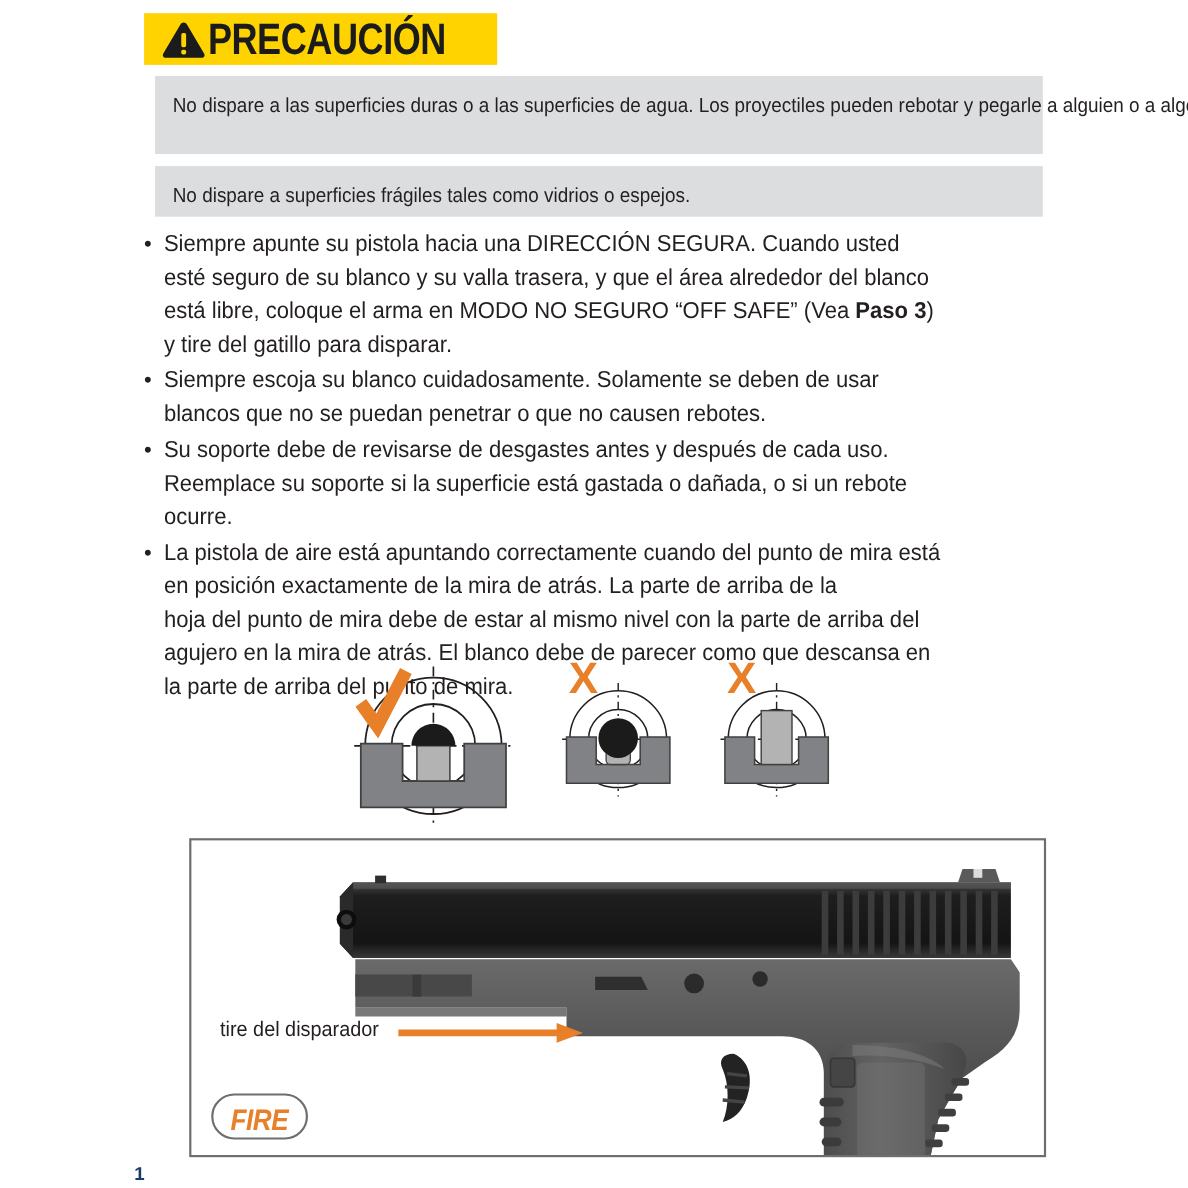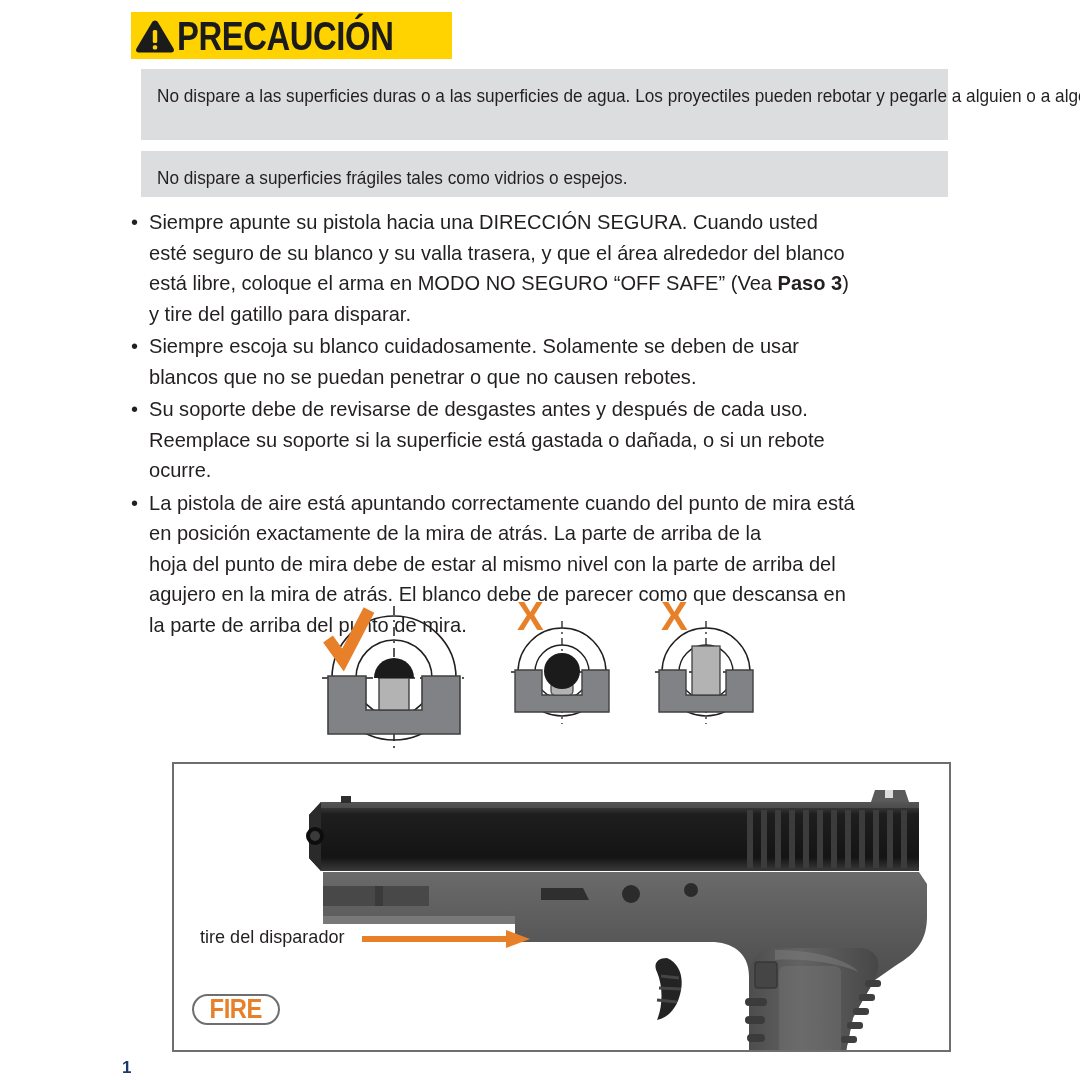--- a/index.html
+++ b/index.html
@@ -20,21 +20,21 @@
   
   .warn-banner {
     position: absolute;
     left: 131px;
     top: 12px;
     width: 321px;
     height: 47px;
     background: #FFD300;
     display: flex;
     align-items: center;
-    padding-left: 4px;
+    padding-left: 16px;
     box-sizing: border-box;
   }
   .warn-tri {
     width: 40px;
     height: 36px;
     flex: 0 0 auto;
     margin-right: 2px;
   }
   .warn-title {
     font-size: 40px;
@@ -139,28 +139,29 @@
   .callout-arrow {
     position: absolute;
     left: 188px;
     top: 164px;
   }
   .fire-badge {
     position: absolute;
     left: 18px;
     top: 230px;
     width: 88px;
-    height: 31px;
+    height: 42px;
     border: 2.5px solid #6d6e71;
     border-radius: 22px;
     background: #fff;
     display: flex;
-    align-items: center;
+    align-items: flex-end;
     justify-content: center;
     box-sizing: border-box;
+    font-style: italic;
   }
   .fire-badge span {
     font-size: 27px;
     font-weight: bold;
     color: #E8802A;
     letter-spacing: -0.5px;
     transform: scaleX(0.88);
     font-family: "Liberation Sans Narrow", "Liberation Sans", sans-serif;
   }
   .pistol-svg {

